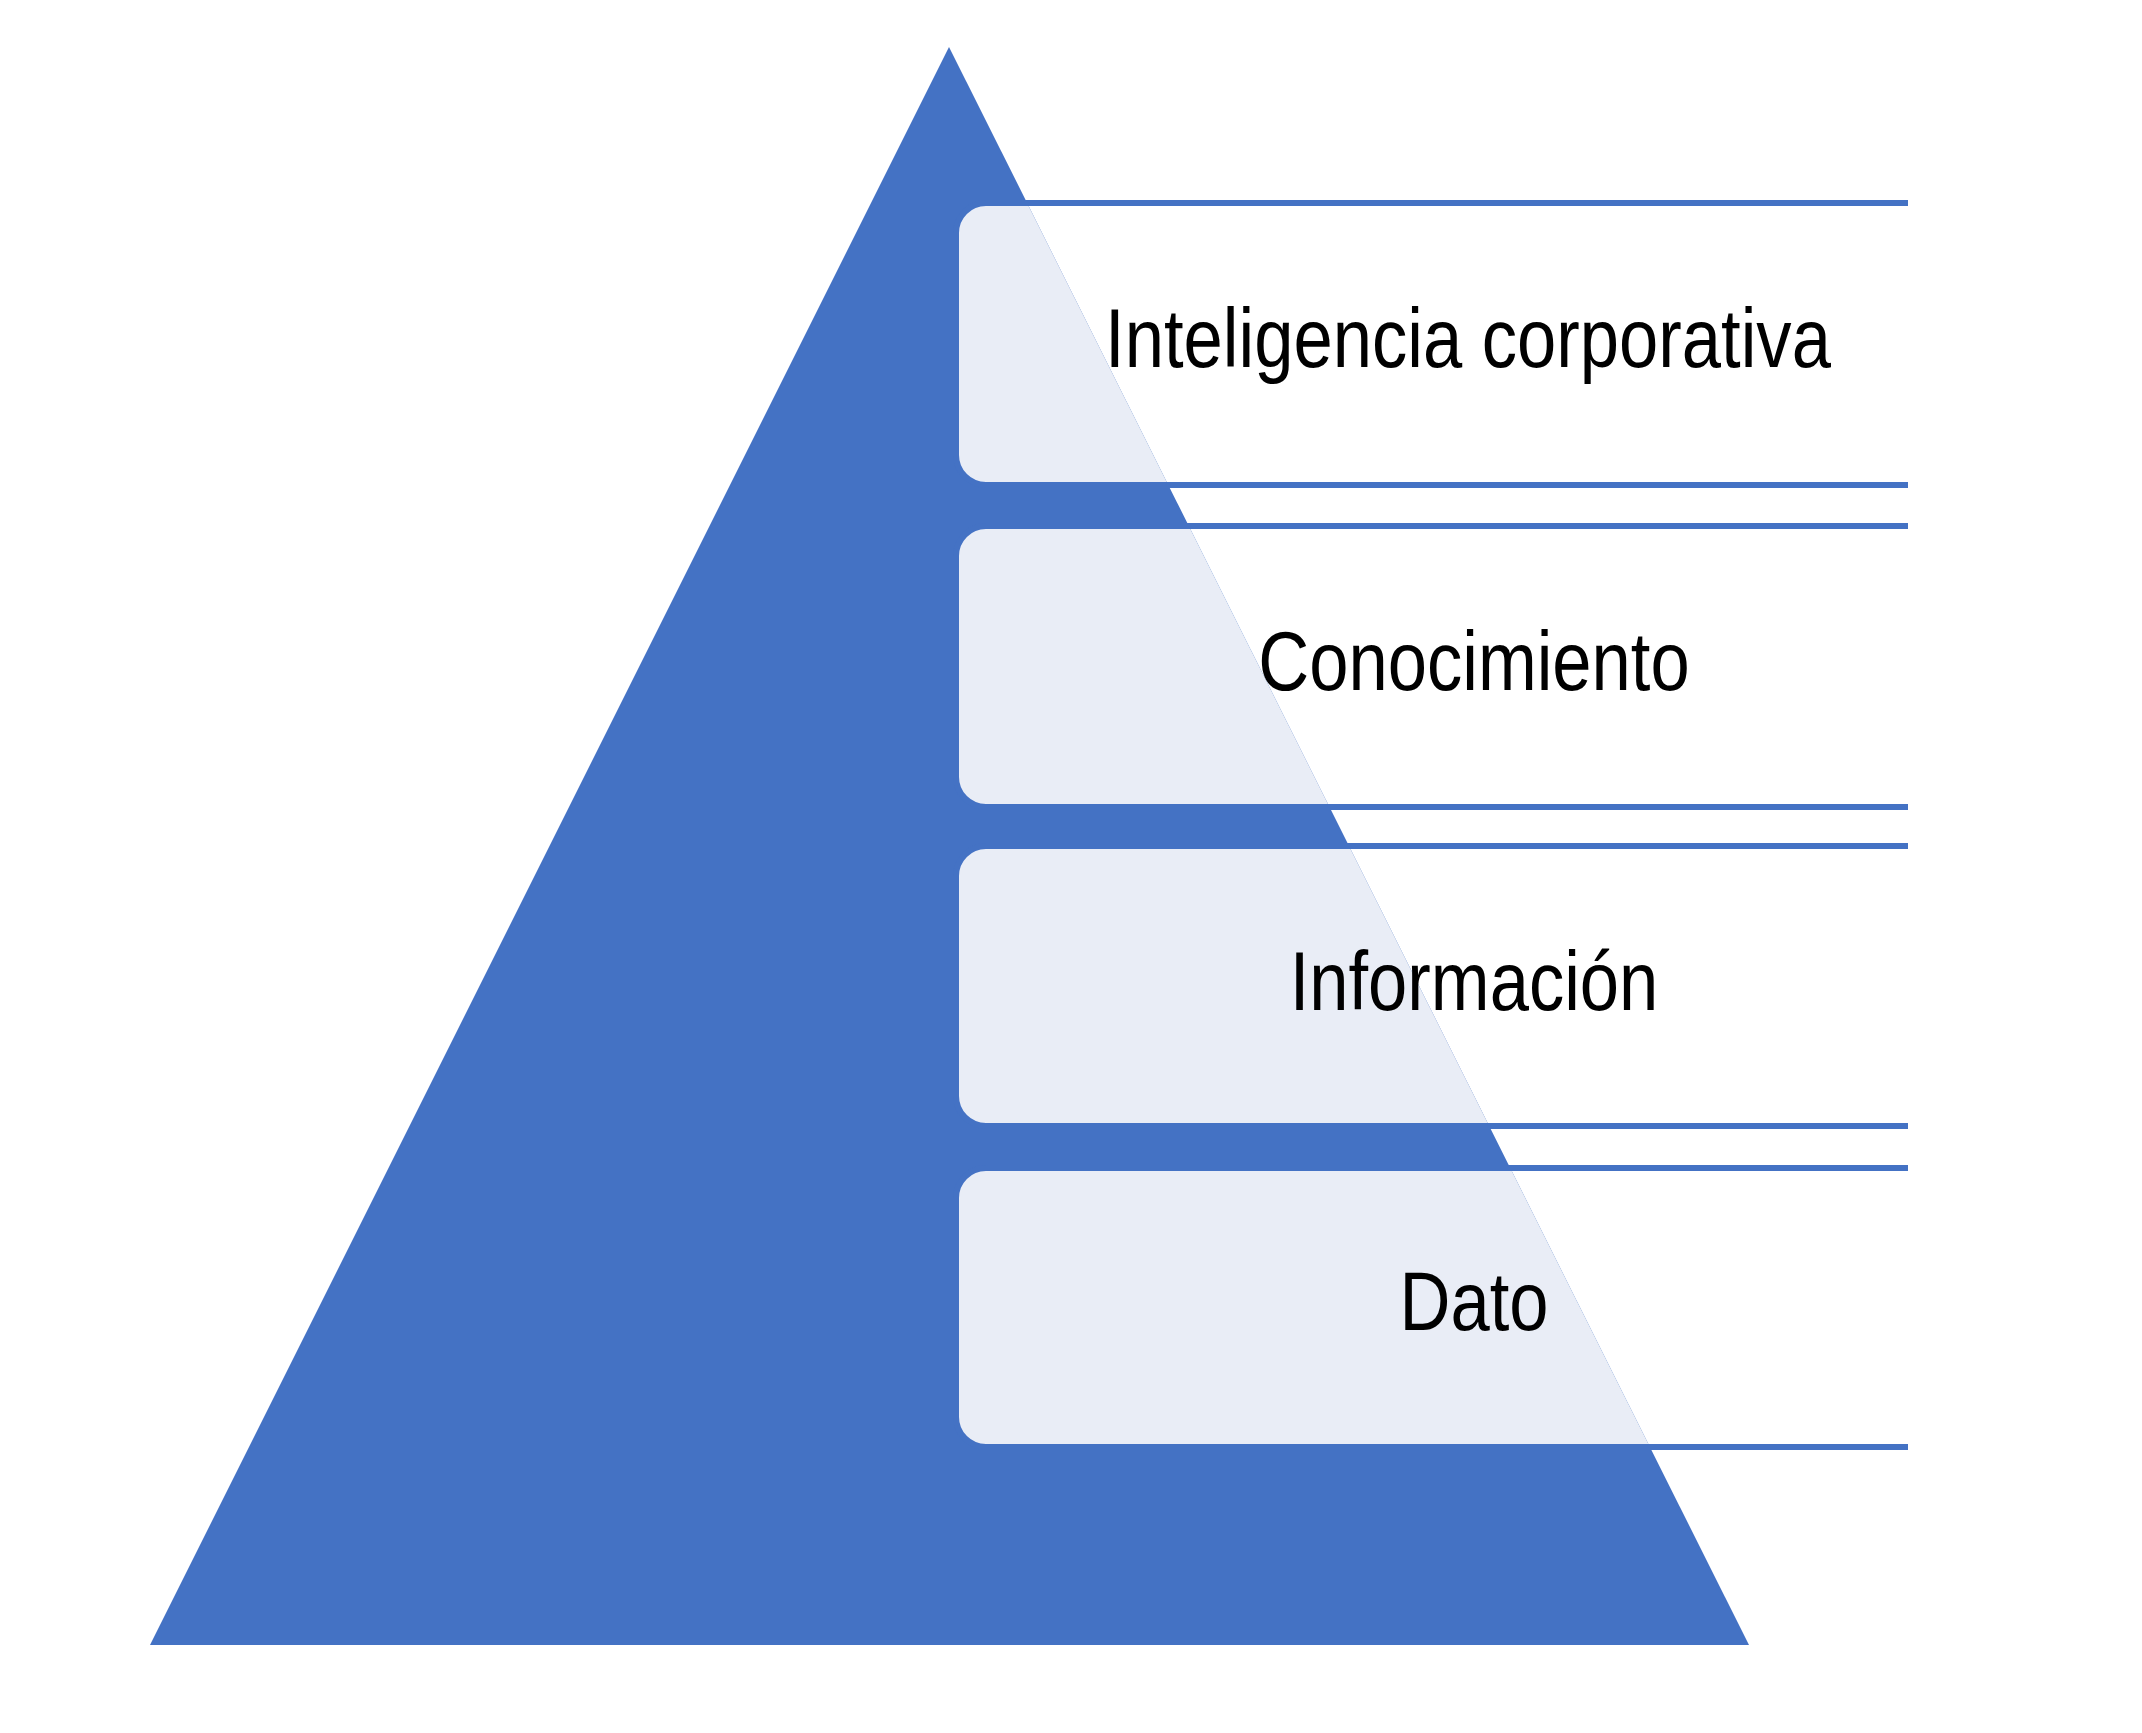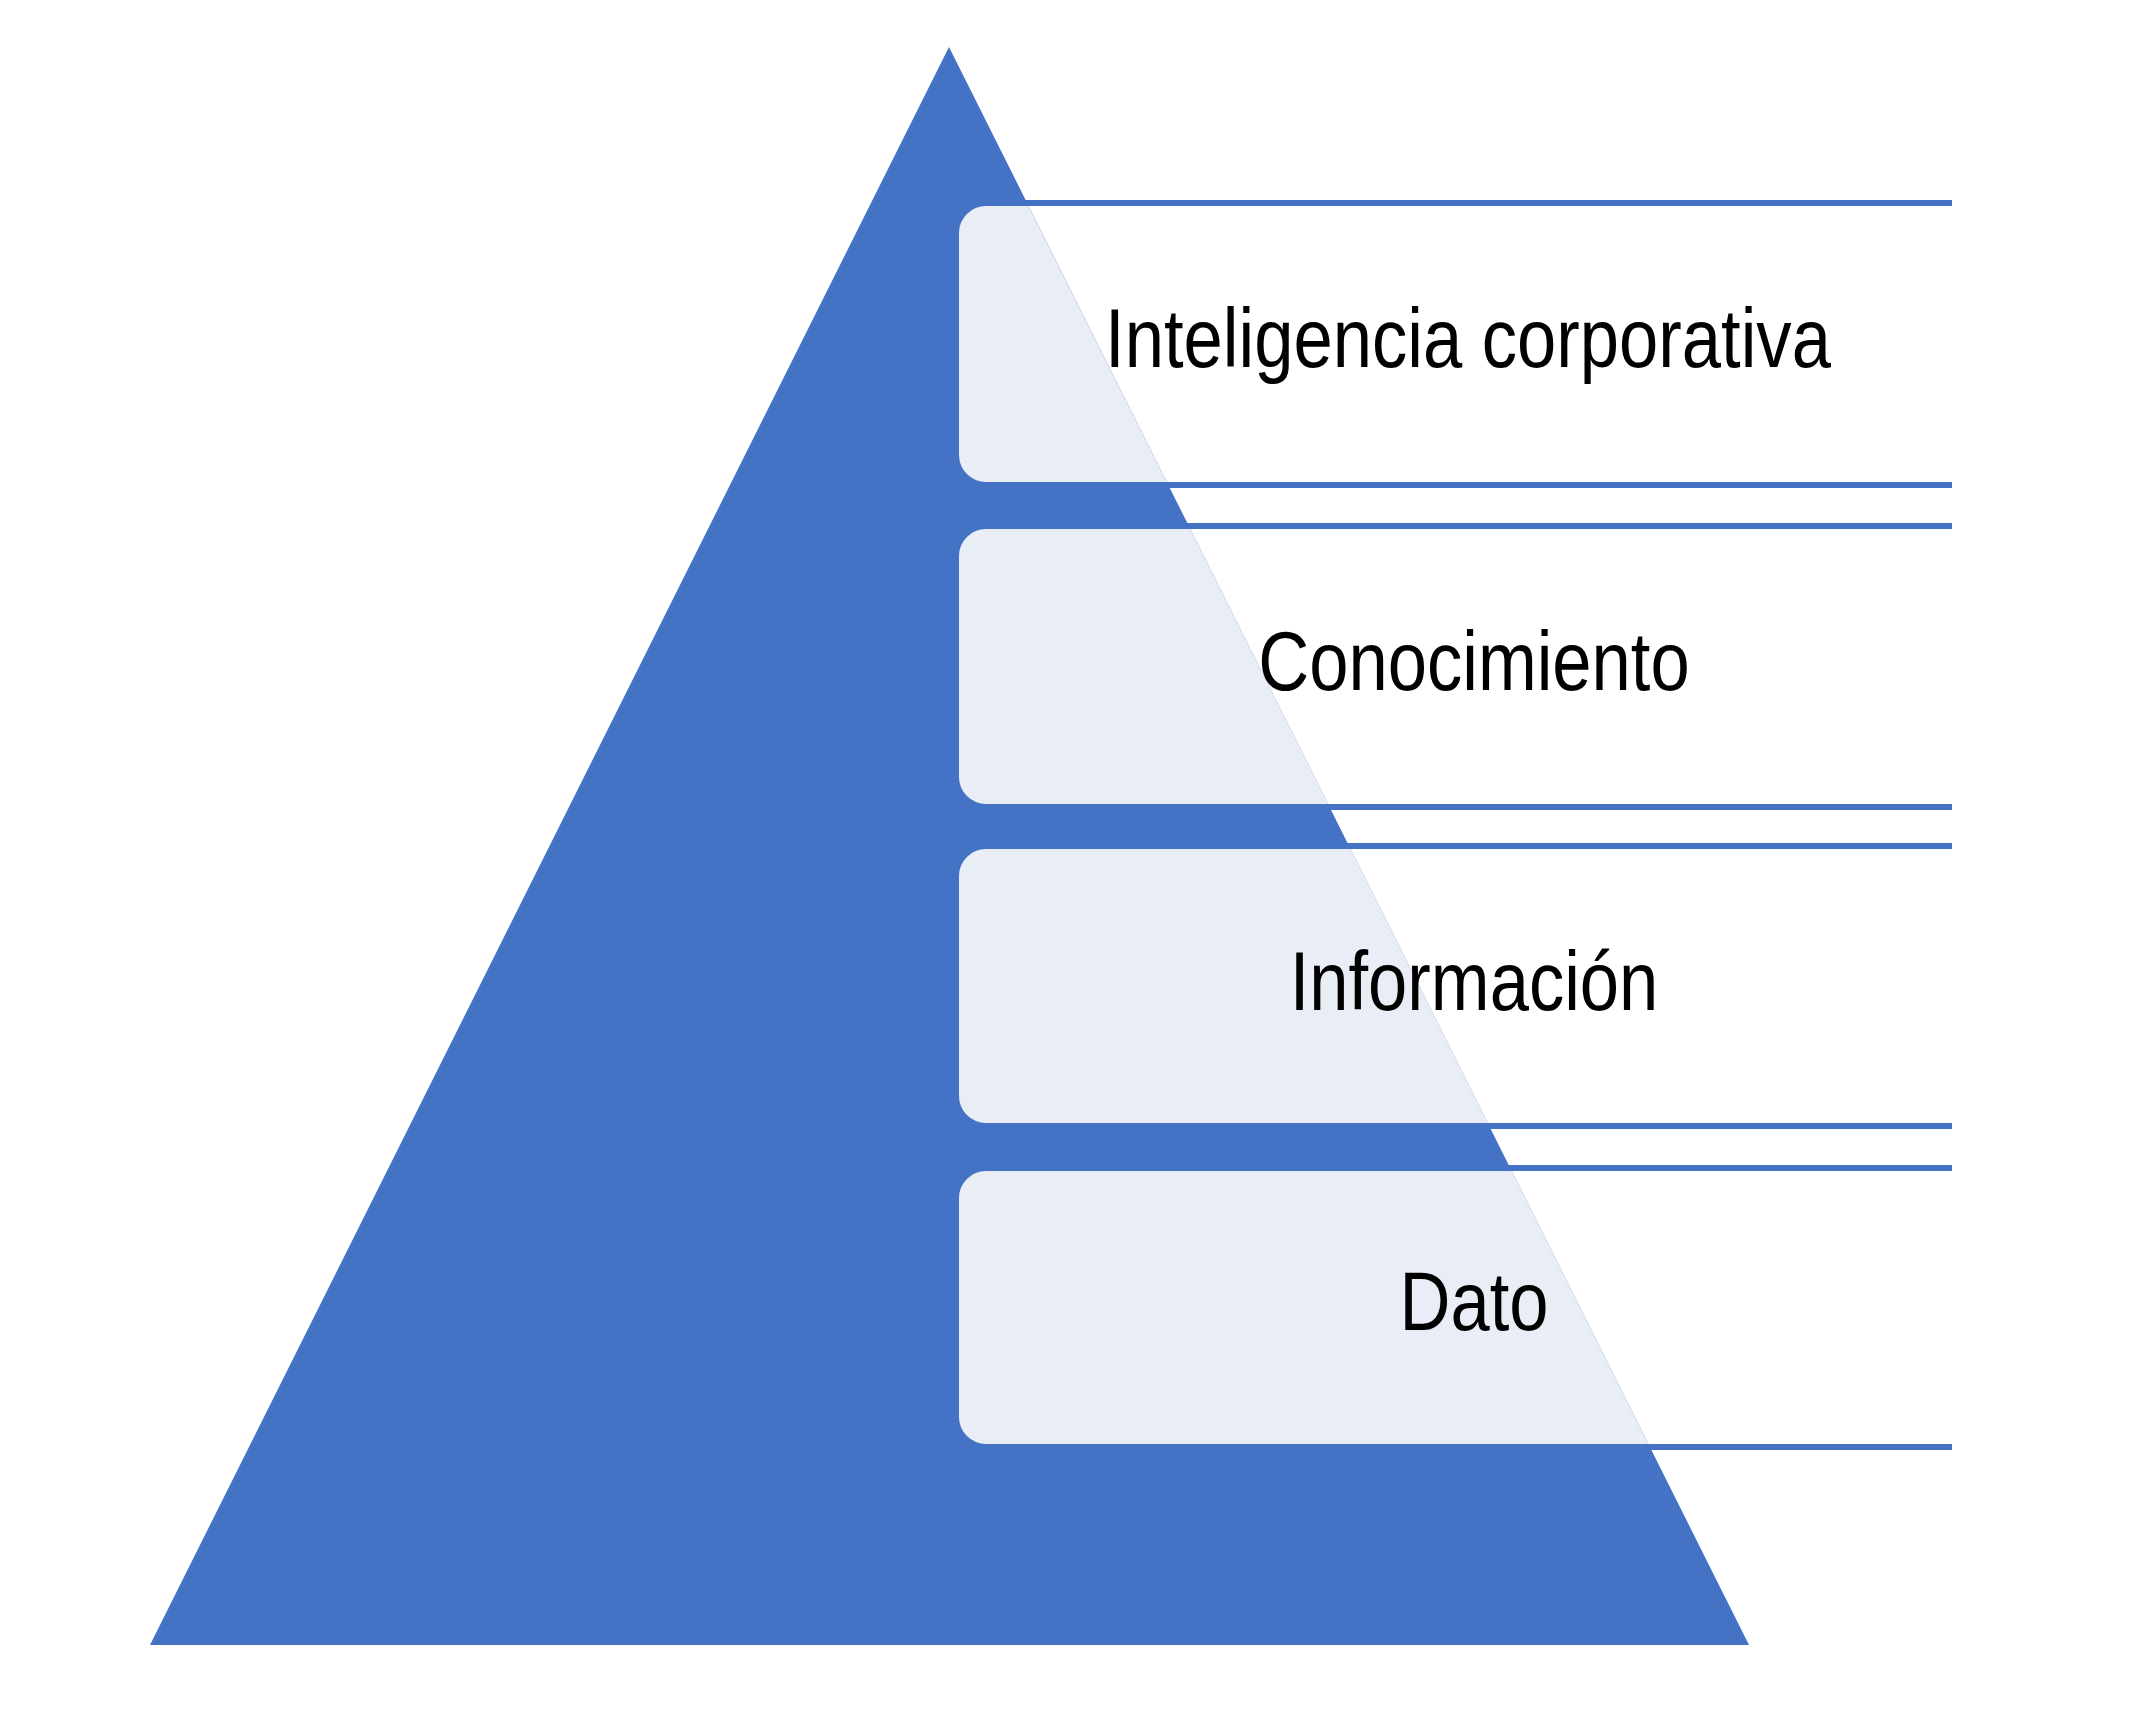--- a/index.html
+++ b/index.html
@@ -10,21 +10,20 @@
   }
   body {
     font-family: "Liberation Sans", sans-serif;
   }
   #stage {
     position: relative;
     width: 1908px;
     height: 1733px;
     background: #ffffff;
     overflow: hidden;
-    padding-left: 44px;
   }
   #diagram-svg {
     position: absolute;
     left: 0;
     top: 0;
     width: 2142px;
     height: 1733px;
     display: block;
   }
   .layer-label {

